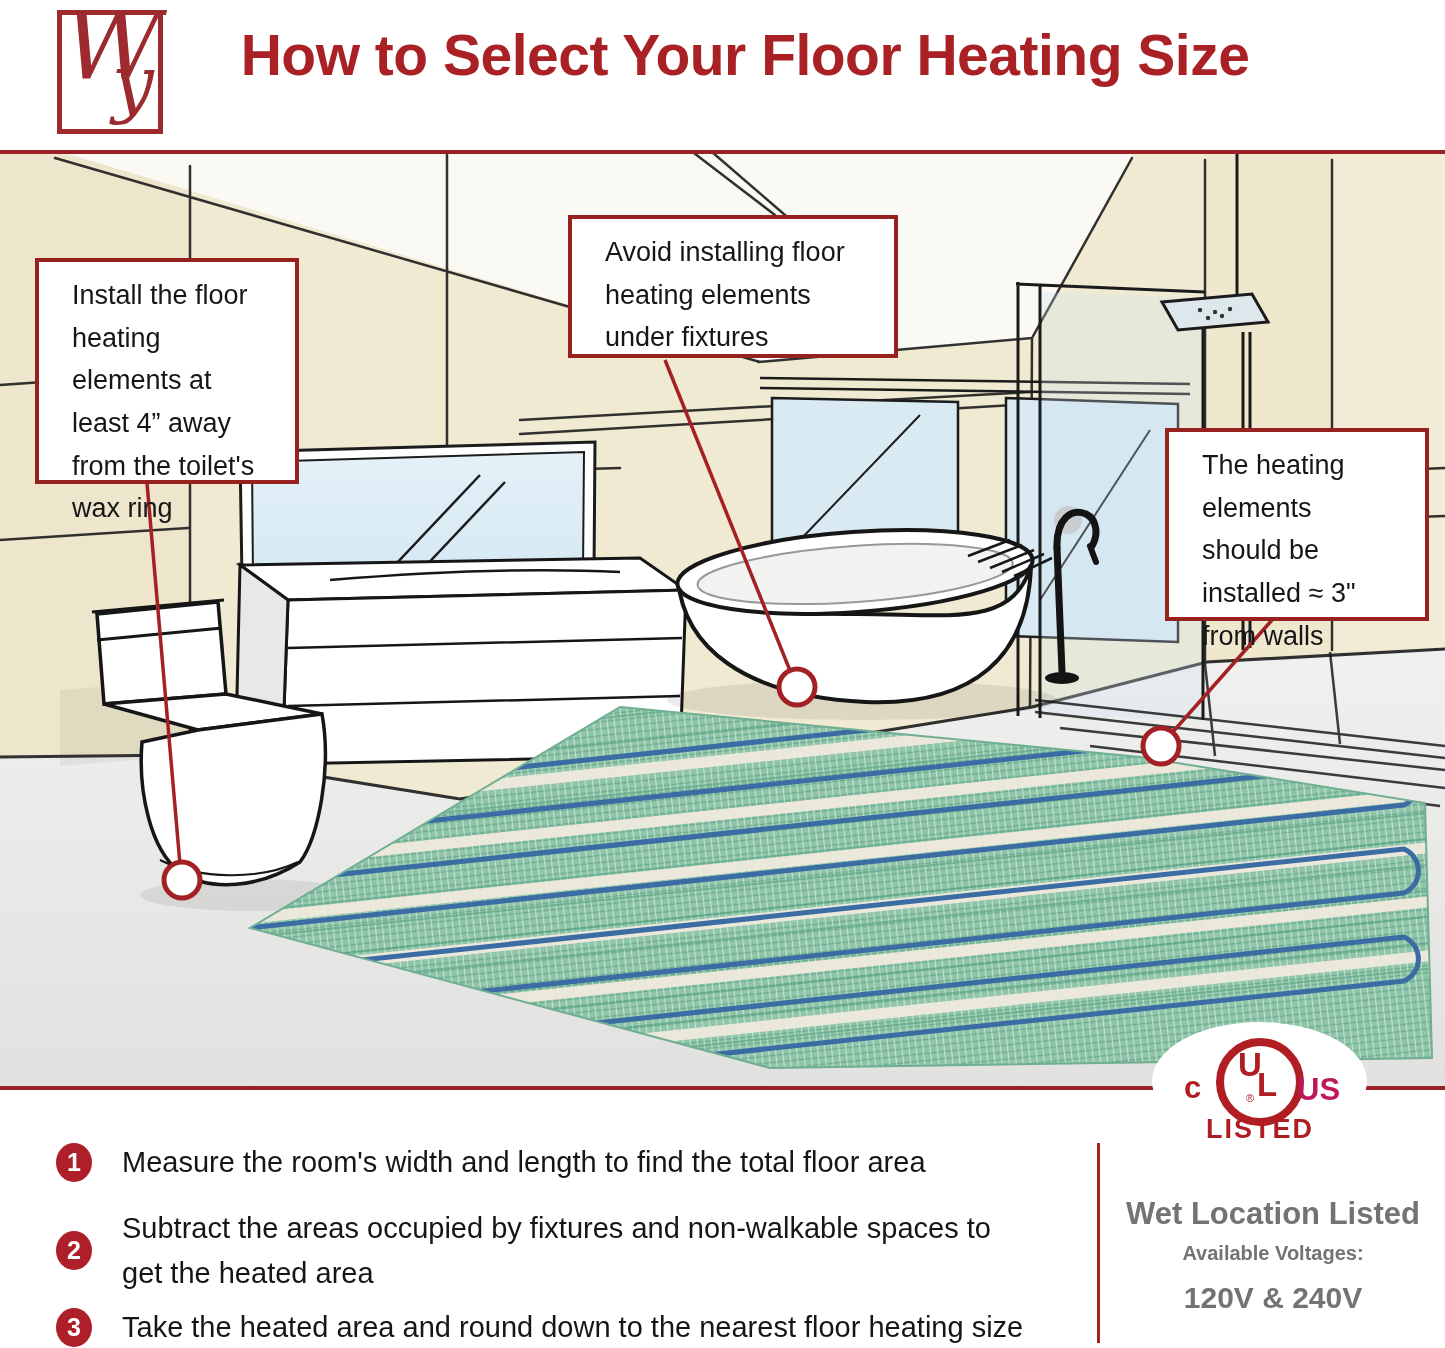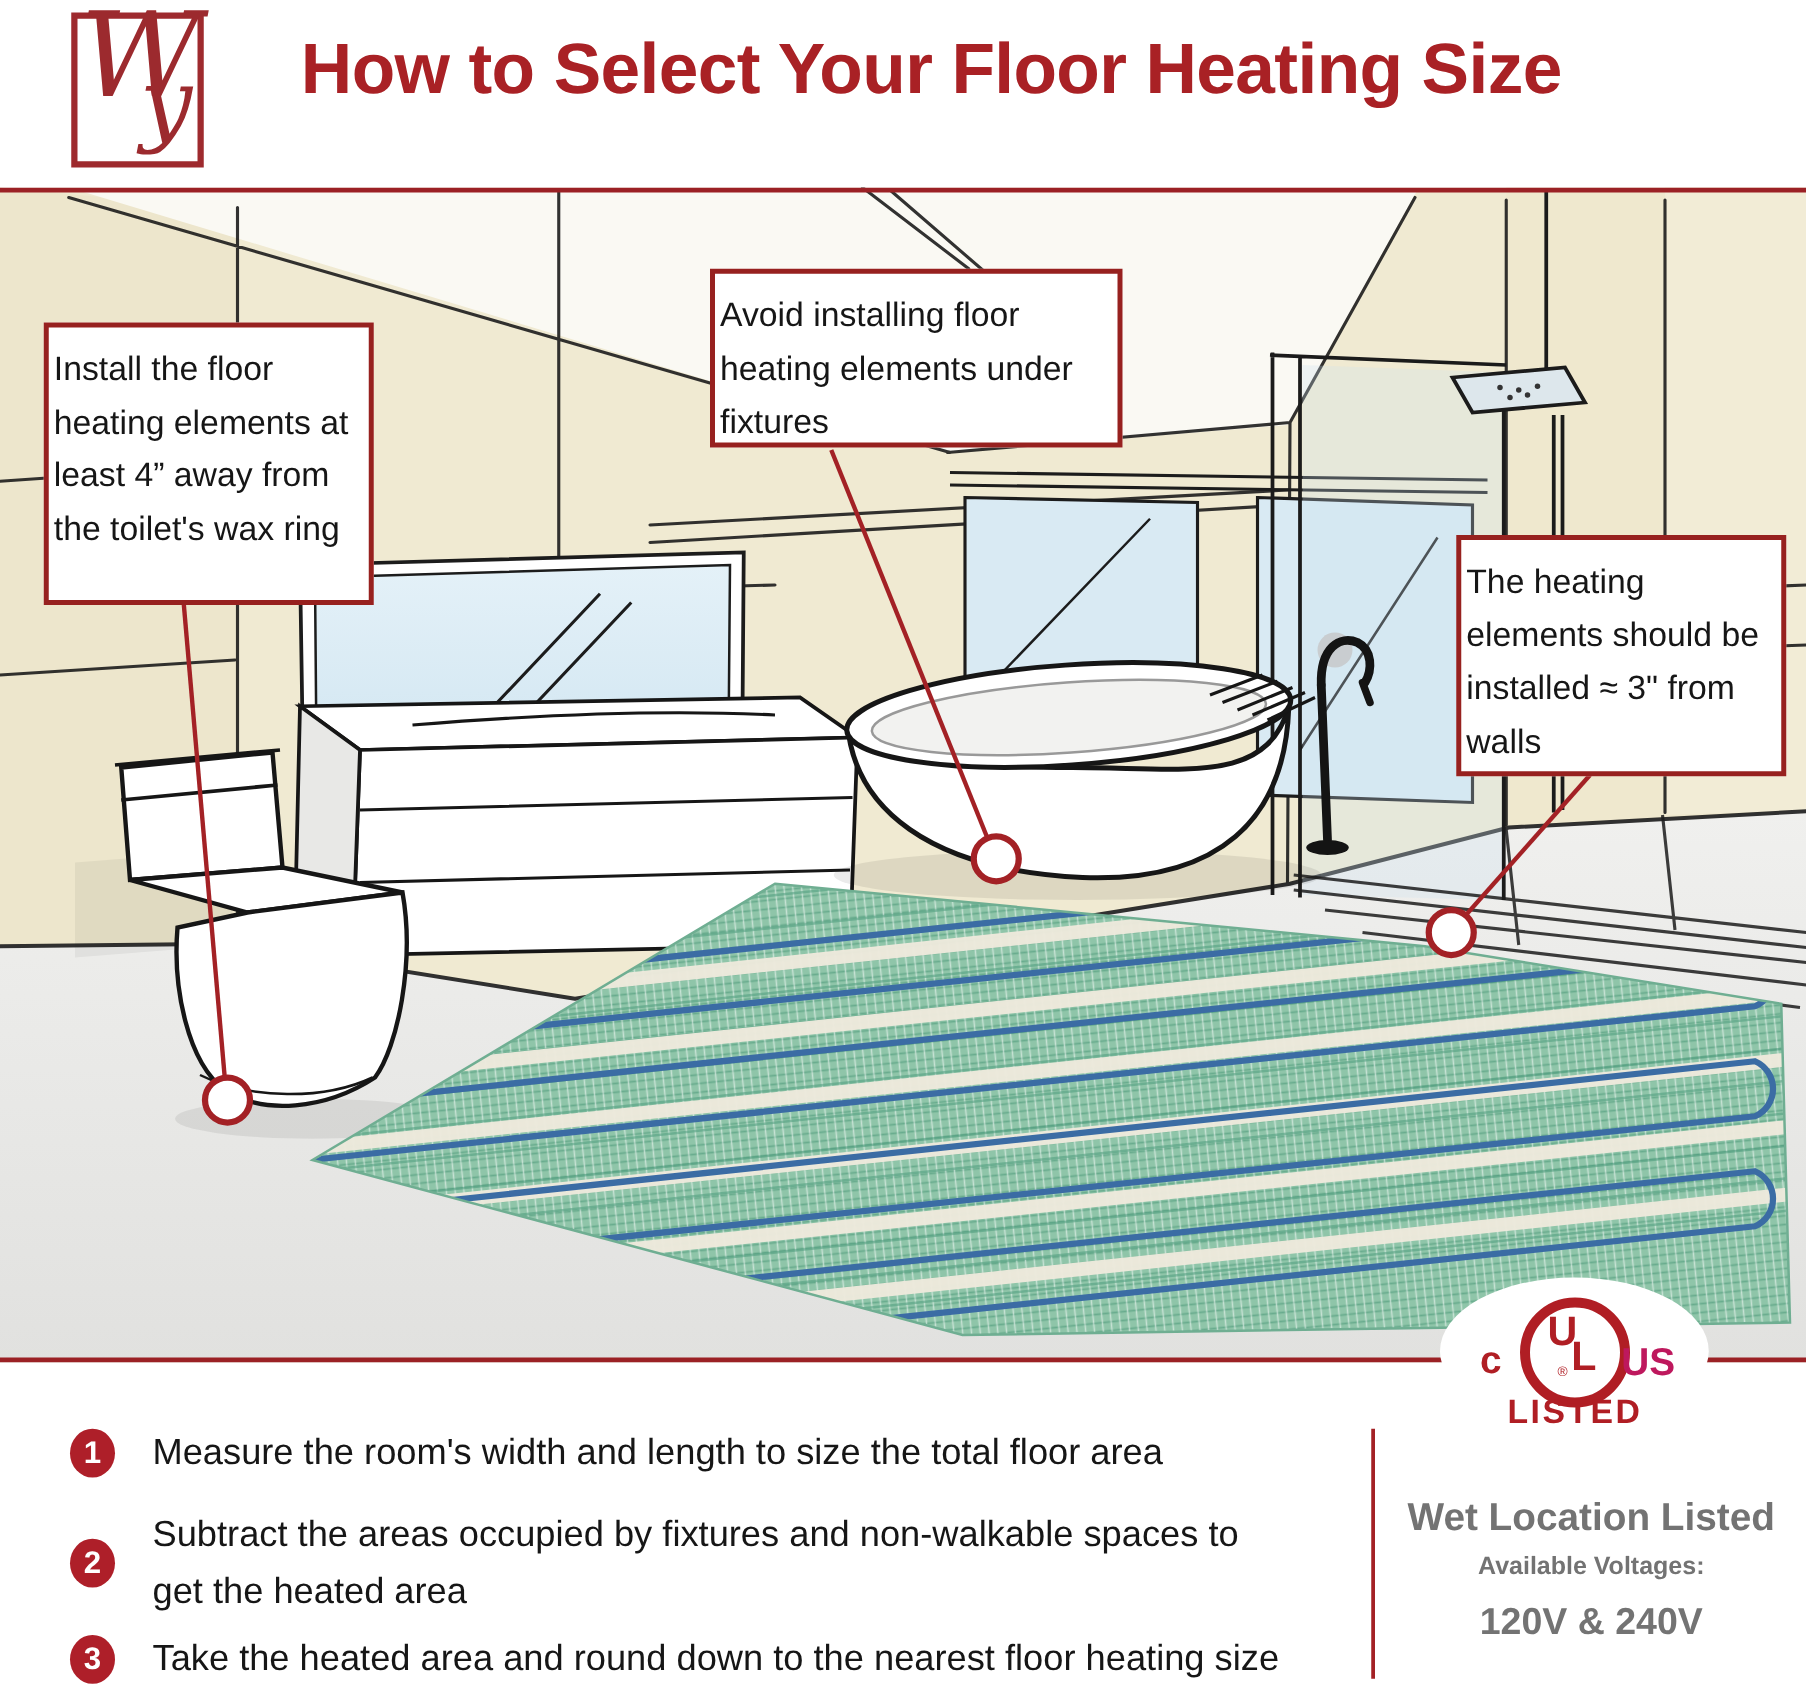--- a/index.html
+++ b/index.html
@@ -13,21 +13,21 @@
   .logo-y{position:absolute;left:50px;top:30px;font-family:"DejaVu Serif",serif;
           font-style:italic;font-size:74px;color:#9C2A2E;line-height:1;}
   .page-title{position:absolute;left:745px;top:22px;transform:translateX(-50%);
               white-space:nowrap;font-size:57px;font-weight:700;letter-spacing:-0.5px;
               color:#A92125;}
   
   .illustration{position:absolute;left:0;top:150px;width:1445px;height:940px;}
   
   .callout{position:absolute;box-sizing:border-box;background:#ffffff;
            border:4px solid #97211F;color:#161616;font-size:27px;line-height:1.58;
-           padding:12px 4px;}
+           padding:12px 33px;}
   .callout-1{left:35px;top:258px;width:264px;height:226px;}
   .callout-2{left:568px;top:215px;width:330px;height:143px;}
   .callout-3{left:1165px;top:428px;width:264px;height:193px;}
   
   .step{position:absolute;left:56px;display:flex;align-items:center;gap:30px;width:1010px;}
   .step-1{top:1140px;}
   .step-2{top:1206px;}
   .step-3{top:1305px;}
   .badge{flex:0 0 auto;width:36px;height:39px;border-radius:50%;background:#AE1F29;
          color:#fff;font-weight:700;font-size:25px;display:flex;align-items:center;
@@ -211,21 +211,21 @@
     <span class="ul-u">U</span>
     <span class="ul-l">L</span>
     <span class="ul-reg">®</span>
   </div>
   <div class="ul-c">c</div>
   <div class="ul-us">US</div>
   <div class="ul-listed">LISTED</div>
 
   <div class="step step-1">
     <div class="badge">1</div>
-    <div class="step-text">Measure the room's width and length to size the total floor area</div>
+    <div class="step-text">Measure the room's width and length to find the total floor area</div>
   </div>
   <div class="step step-2">
     <div class="badge">2</div>
     <div class="step-text">Subtract the areas occupied by fixtures and non-walkable spaces to get the heated area</div>
   </div>
   <div class="step step-3">
     <div class="badge">3</div>
     <div class="step-text">Take the heated area and round down to the nearest floor heating size</div>
   </div>
 

